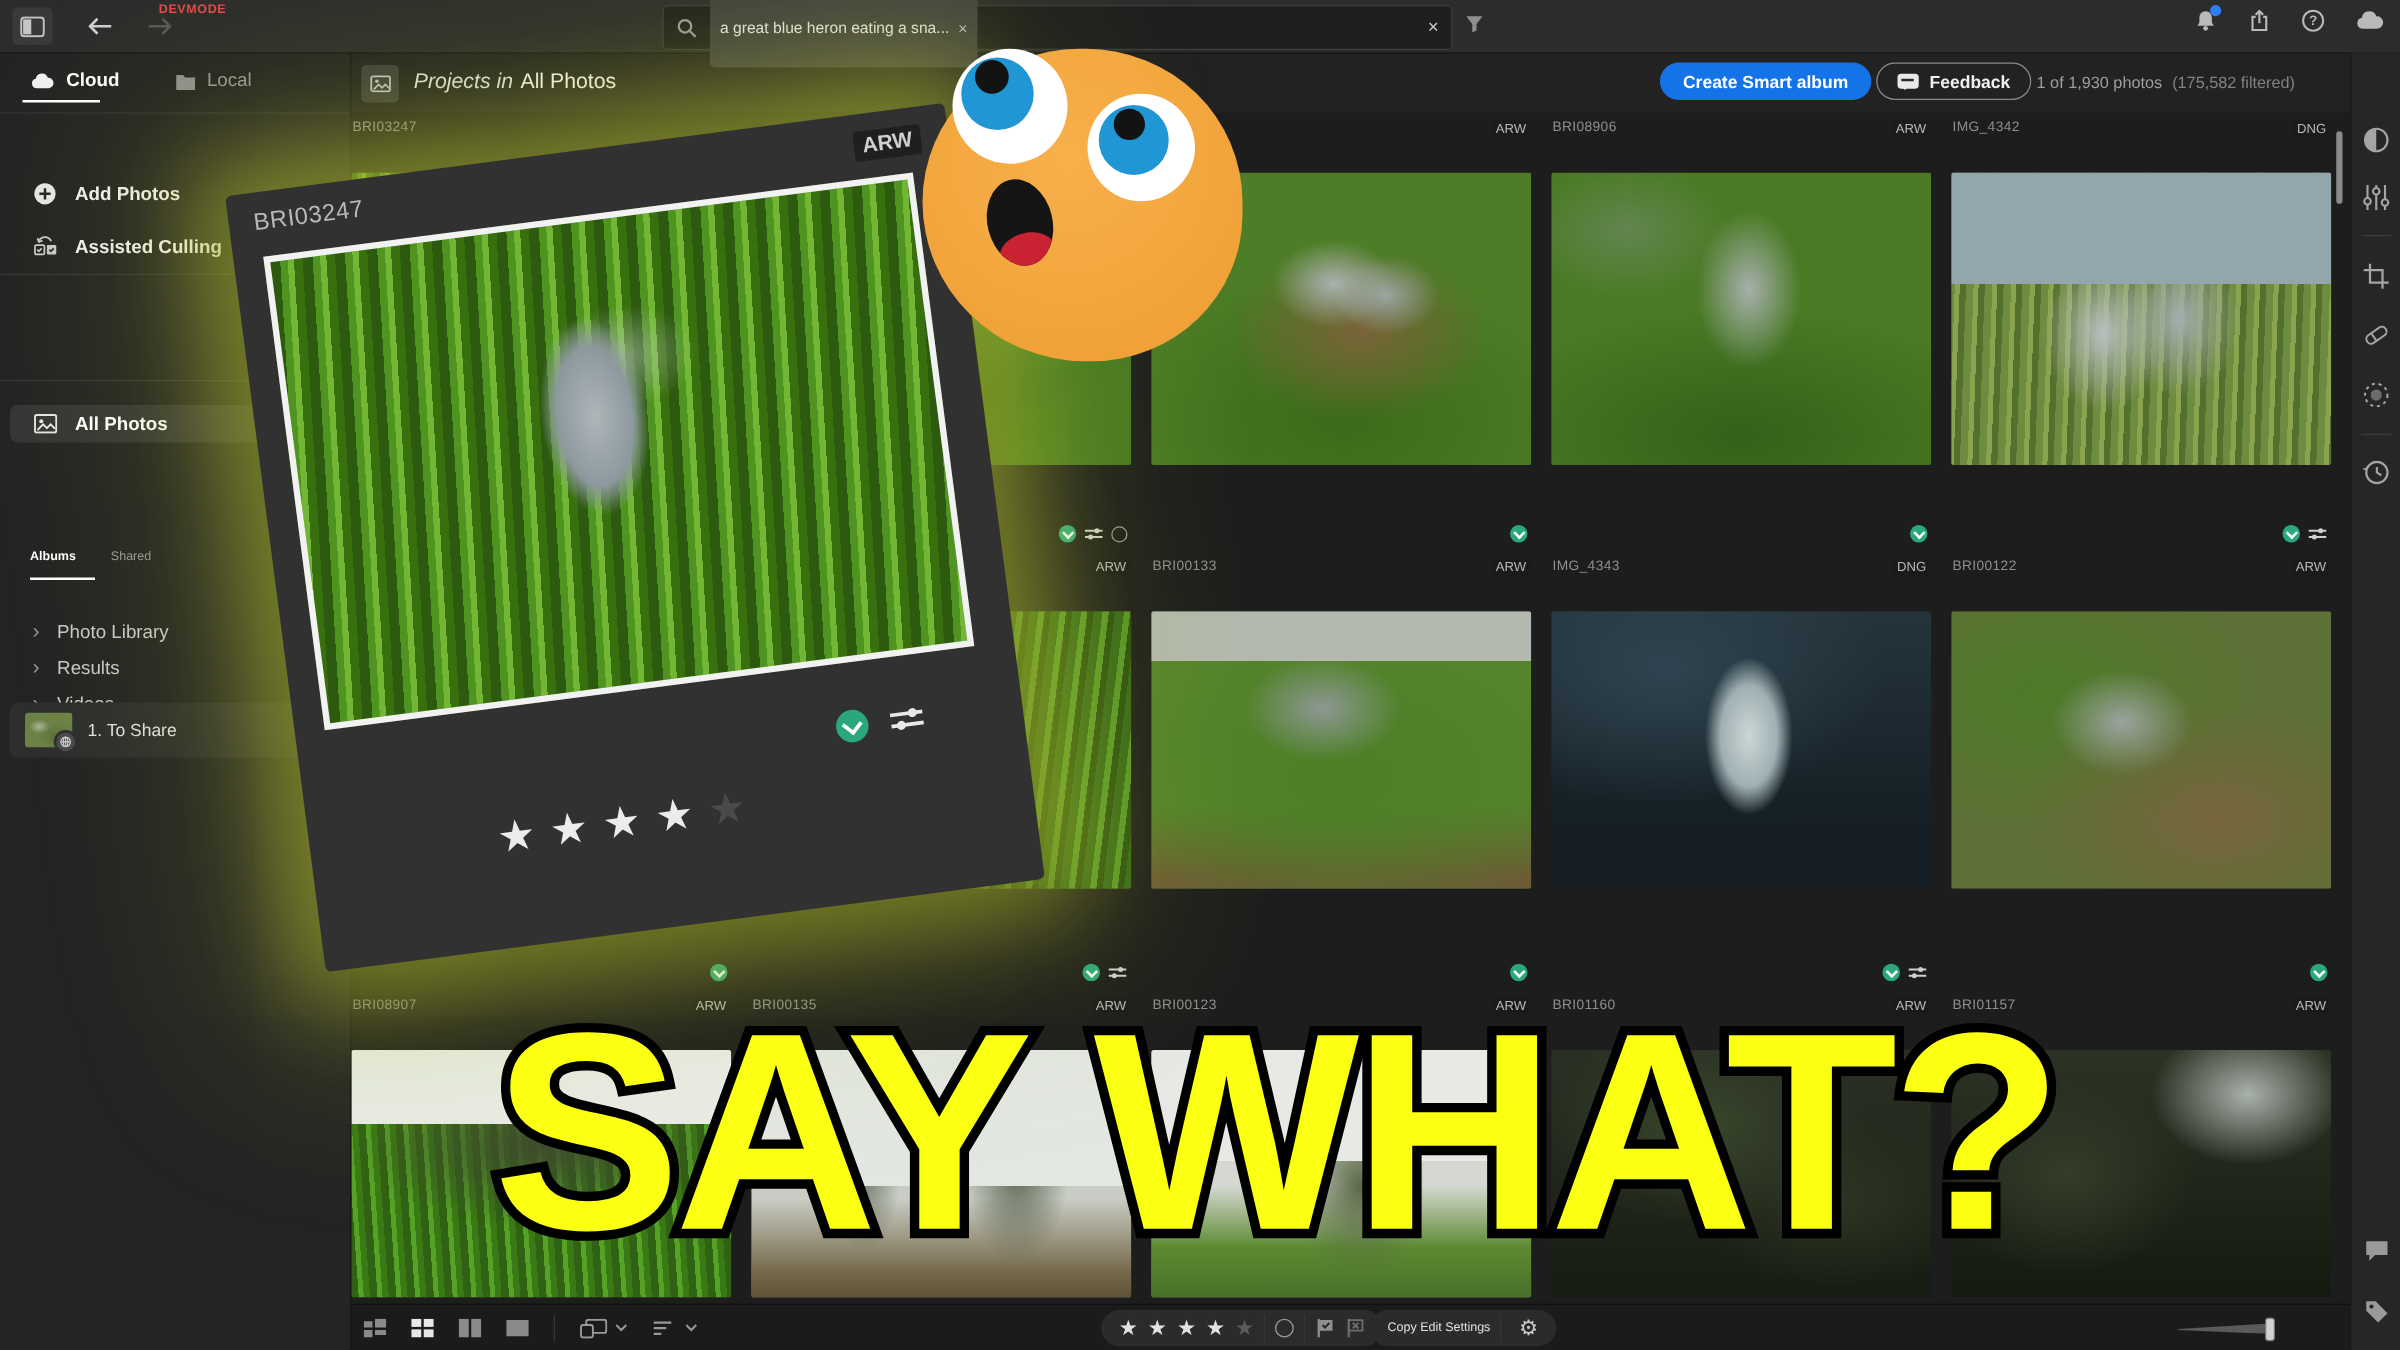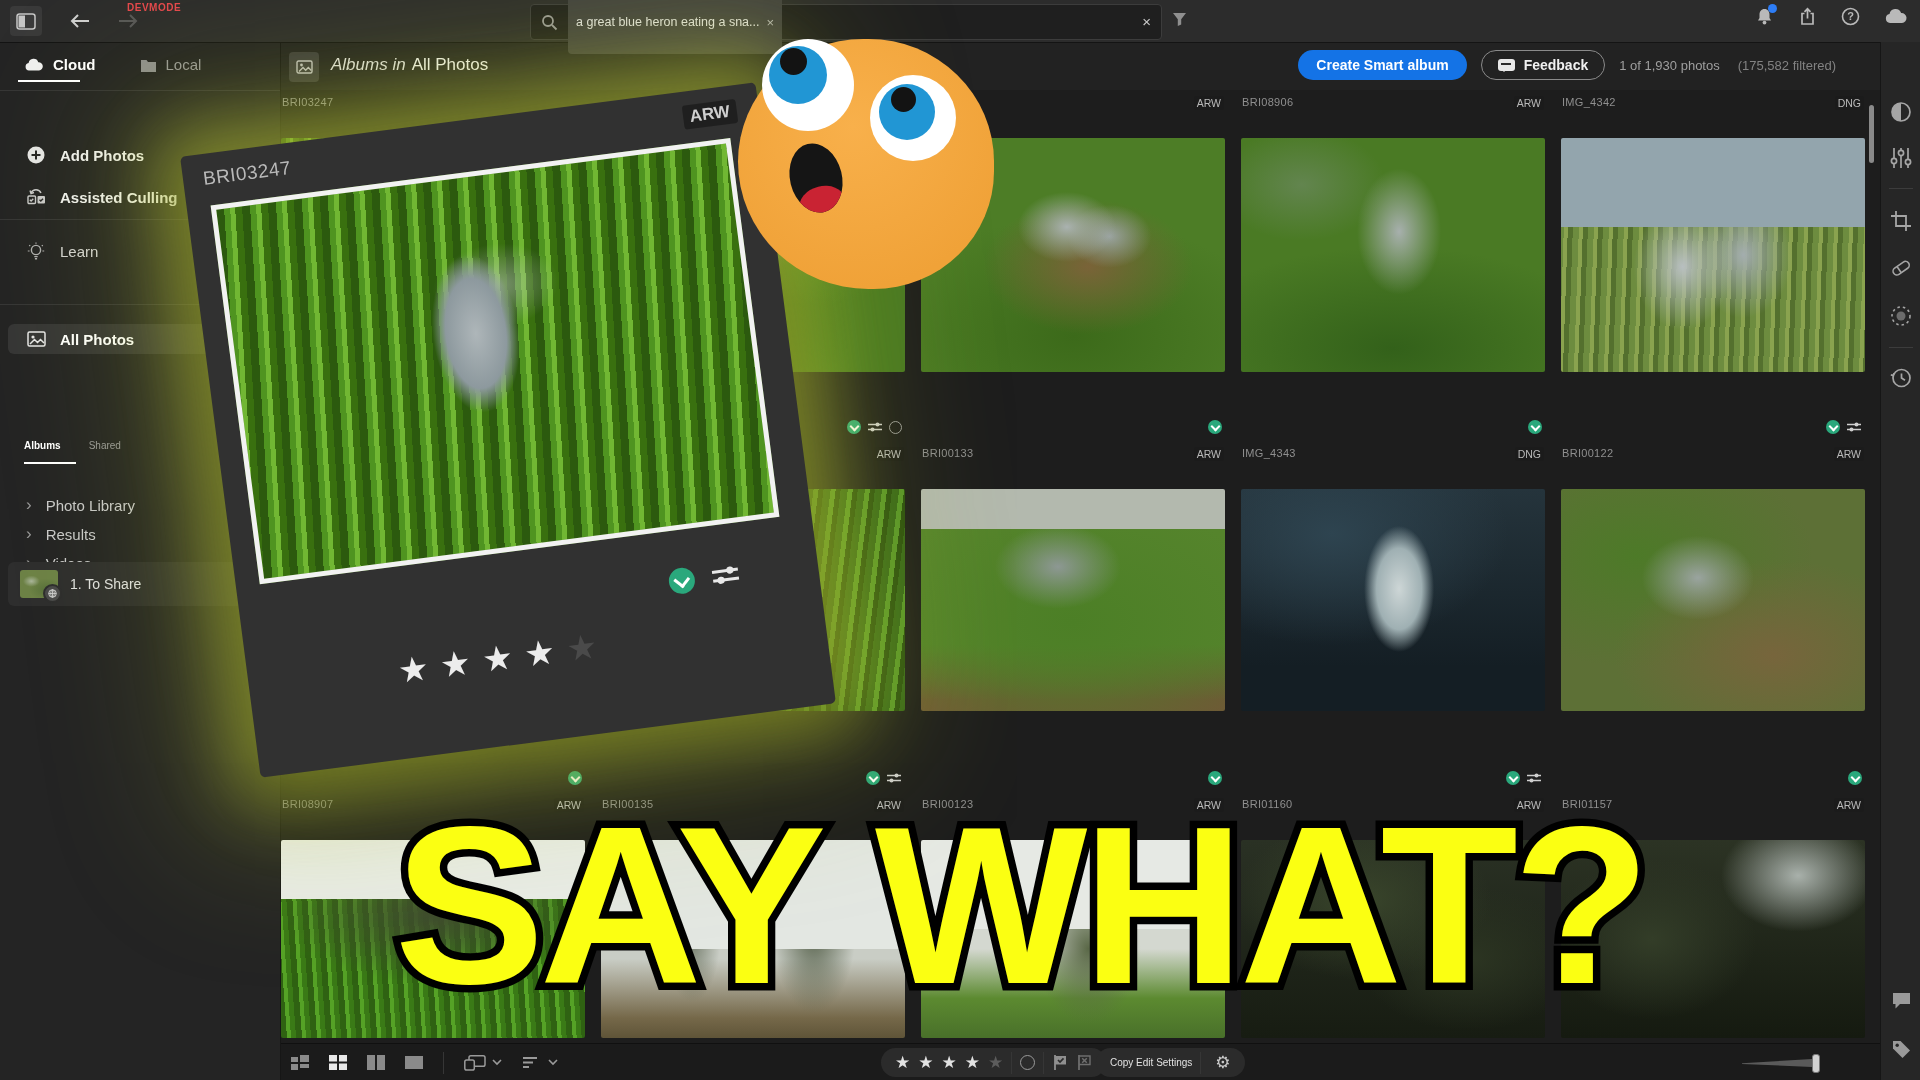--- a/index.html
+++ b/index.html
@@ -39,21 +39,21 @@
   .album-row{position:absolute;left:8px;top:520px;width:264px;height:44px;border-radius:6px;background:#2e2e2e;display:flex;align-items:center;gap:12px;padding-left:12px;box-sizing:border-box;font-size:14px;color:#e0e0e0;}
   .album-thumb{position:relative;width:38px;height:28px;border-radius:3px;
      background:radial-gradient(12px 8px at 30% 40%,#a9b59a,transparent 70%),radial-gradient(22px 14px at 70% 70%,#57703a,transparent 80%),#6d8246;}
   .album-globe{position:absolute;right:-4px;bottom:-5px;width:15px;height:15px;border-radius:50%;background:#4a4a4a;border:2px solid #2e2e2e;display:flex;align-items:center;justify-content:center;}
 
   
   .mainhdr{left:281px;top:42px;width:1599px;height:48px;background:#222222;z-index:5;}
   .hdr-iconbtn{position:absolute;left:8px;top:10px;width:30px;height:30px;border-radius:4px;background:#3d3d3d;display:flex;align-items:center;justify-content:center;}
   .results{position:absolute;left:50px;top:13px;font-size:17px;color:#f0f0f0;}
   .results i{color:#dedede;font-style:italic;margin-right:6px;}
-  .hdr-right{position:absolute;right:44px;top:8px;display:flex;align-items:center;gap:14px;}
+  .hdr-right{position:absolute;right:44px;top:8px;display:flex;align-items:center;gap:4px;}
   .btn-blue{background:#1473e6;color:#fff;font-size:14px;font-weight:bold;border-radius:16px;height:30px;display:flex;align-items:center;padding:0 18px;}
   .btn-feedback{border:1px solid #8a8a8a;color:#f0f0f0;font-size:14px;font-weight:bold;border-radius:16px;height:28px;display:flex;align-items:center;gap:9px;padding:0 16px;}
   .fb-bubble{width:17px;height:12px;background:#e8e8e8;border-radius:3px;position:relative;}
   .fb-bubble::before{content:"";position:absolute;left:3px;bottom:-4px;border:3px solid transparent;border-top-color:#e8e8e8;}
   .fb-bubble::after{content:"";position:absolute;left:3px;top:4px;width:10px;height:2px;background:#2b2b2b;box-shadow:0 3px 0 #2b2b2b00;}
   .hdr-count{font-size:13px;color:#9f9f9f;}
   .hdr-filtered{font-size:13px;color:#828282;margin-left:4px;}
 
   
   .cell{position:absolute;width:304px;height:345px;}
@@ -268,30 +268,20 @@
             <rect x="2" y="9" width="7.5" height="7.5" rx="1" stroke="#c9c9c9" fill="none" stroke-width="1.4"></rect>
             <rect x="11.5" y="9" width="7.5" height="7.5" rx="1" fill="#c9c9c9"></rect>
             <path d="M13.5 12.7 l1.3 1.3 2.2-2.3" stroke="#2a2a2a" stroke-width="1.4" fill="none"></path>
             <path d="M3.8 12.7 l1.3 1.3 2.2-2.3" stroke="#c9c9c9" stroke-width="1.4" fill="none"></path>
           </svg>
       </span>
       <span style="font-weight:bold;color:#f0f0f0">Assisted Culling</span>
     </div>
     <div class="sb-div" style="top:177px"></div>
 
-    <div class="sb-row" style="top:194px">
-      <span class="ic">
-        <svg width="18" height="19">
-            <circle cx="9" cy="8" r="4.6" stroke="#b0b0b0" stroke-width="1.4" fill="none"></circle>
-            <path d="M7.3 14.6 h3.4 M7.9 16.8 h2.2" stroke="#b0b0b0" stroke-width="1.4"></path>
-            <path d="M9 1.8 v-1.3 M3.2 4 l-1-.9 M14.8 4 l1-.9 M2.6 9 h-1.8 M17.2 9 h-1.8" stroke="#b0b0b0" stroke-width="1.2"></path>
-          </svg>
-      </span>
-      <span>Learn</span>
-    </div>
     <div class="sb-div" style="top:262px"></div>
 
     <div class="sb-row sb-selected" style="top:282px">
       <span class="ic">
         <svg width="19" height="16">
             <rect x="1" y="1" width="17" height="14" rx="1.5" stroke="#e6e6e6" stroke-width="1.5" fill="none"></rect>
             <circle cx="6" cy="6" r="1.6" fill="#e6e6e6"></circle>
             <path d="M3 13 l4.5-4.5 3 3 3-3 3.5 3.5" stroke="#e6e6e6" stroke-width="1.5" fill="none"></path>
           </svg>
       </span>
@@ -337,21 +327,21 @@
     <div class="hdr-iconbtn">
       <span>
         <svg width="17" height="14">
             <rect x="1" y="1" width="15" height="12" rx="1.5" stroke="#c0c0c0" stroke-width="1.4" fill="none"></rect>
             <circle cx="5.5" cy="5" r="1.4" fill="#c0c0c0"></circle>
             <path d="M3 11.5 l4-4 2.7 2.7 2.6-2.6 3 3" stroke="#c0c0c0" stroke-width="1.4" fill="none"></path>
           </svg>
       </span>
     </div>
     <div class="results">
-      <i>Albums in</i><span>All Photos</span>
+      <i>Projects in</i><span>All Photos</span>
     </div>
     <div class="hdr-right">
       <div class="btn-blue">Create Smart album</div>
       <div class="btn-feedback">
         <span class="fb-bubble"></span>
         <span>Feedback</span>
       </div>
       <span class="hdr-count">1 of 1,930 photos</span>
       <span class="hdr-filtered">(175,582 filtered)</span>
     </div>

